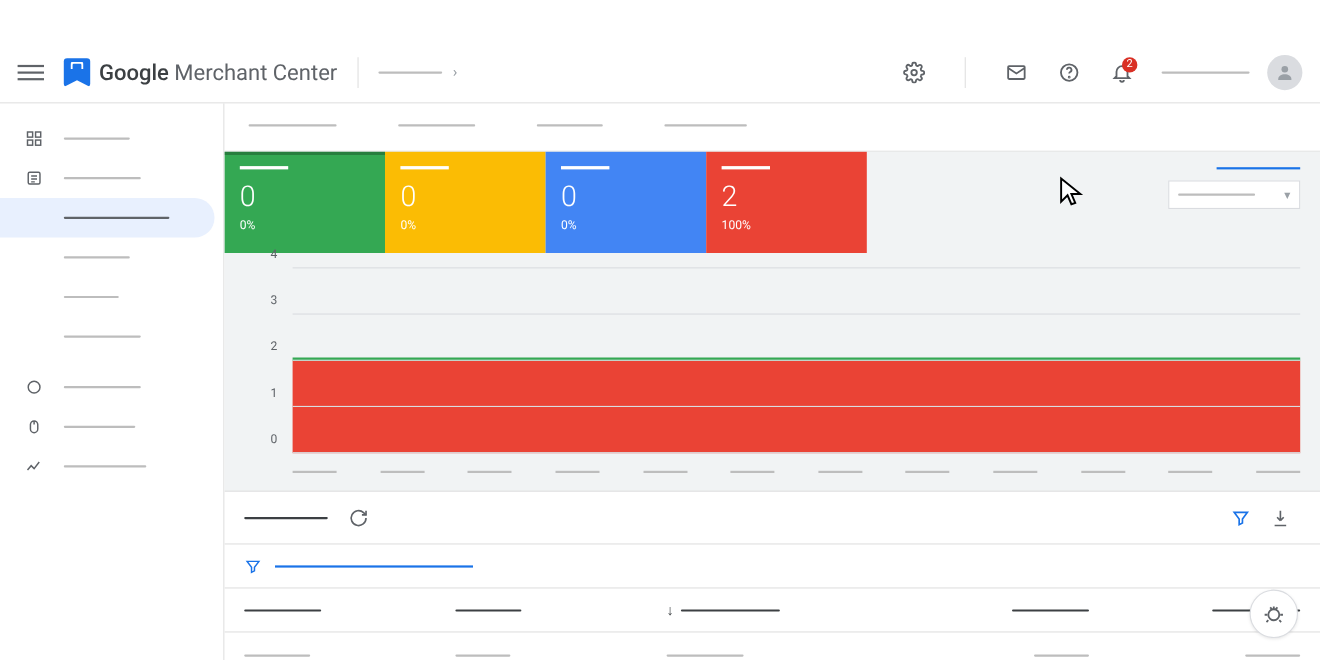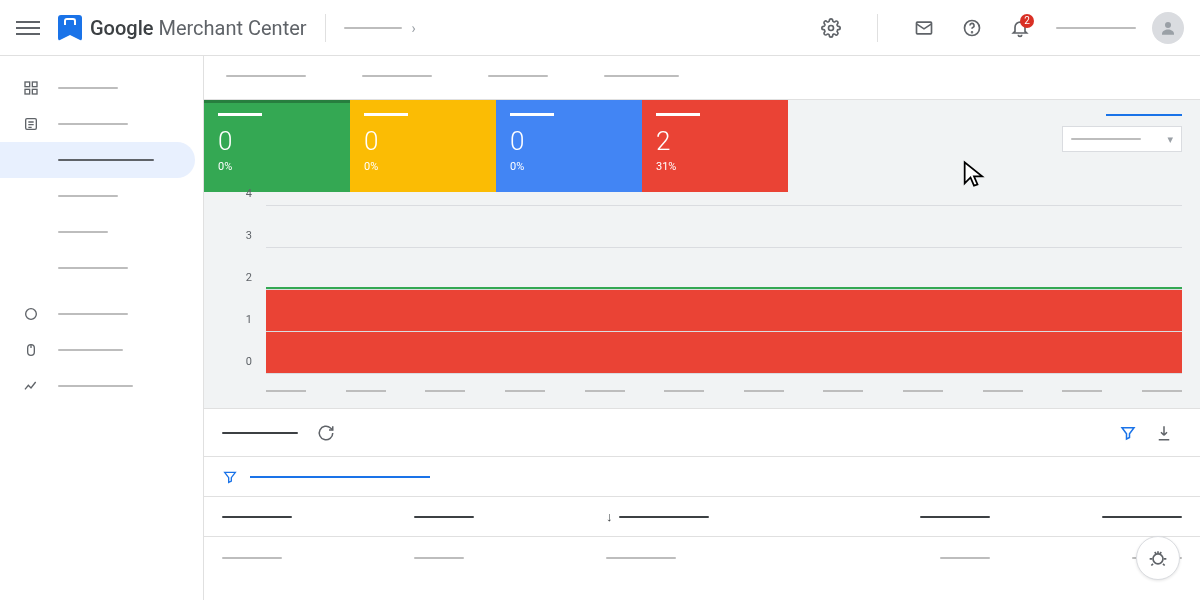--- a/index.html
+++ b/index.html
@@ -1,19 +1,19 @@
 <!DOCTYPE html>
 <html><head>
 <meta charset="utf-8">
 <style>
 * { margin: 0; padding: 0; box-sizing: border-box; font-family: 'Google Sans', Roboto, Arial, sans-serif; }
 body { width: 1200px; height: 600px; overflow: hidden; background: #fff; color: #3c4043; }
 
 
-.header { height: 56px; display: flex; align-items: center; padding: 0 16px; border-bottom: 1px solid #e0e0e0; }
+.header { height: 56px; display: flex; align-items: center; padding: 0 16px; border-bottom: 1px solid #e0e0e0; margin-top: 38px; }
 .hamburger { width: 24px; height: 24px; cursor: pointer; display: flex; flex-direction: column; justify-content: center; gap: 4px; margin-right: 18px; }
 .hamburger span { height: 2px; background: #5f6368; }
 .logo-tag { width: 24px; height: 26px; background: #1a73e8; border-radius: 3px 3px 3px 3px; position: relative; margin-right: 8px; }
 .logo-tag::before { content: ""; position: absolute; top: 3px; left: 50%; transform: translateX(-50%); width: 8px; height: 5px; border: 2px solid #fff; border-bottom: none; border-radius: 3px 3px 0 0; }
 .logo-tag::after { content: ""; position: absolute; bottom: 0; left: 0; width: 0; height: 0; border-left: 12px solid transparent; border-right: 12px solid transparent; border-bottom: 6px solid #fff; }
 .logo-text { font-size: 20px; color: #5f6368; }
 .logo-text b { font-weight: 500; color: #3c4043; }
 .vdiv { width: 1px; height: 28px; background: #e0e0e0; margin: 0 18px; }
 .crumb { display: flex; align-items: center; gap: 10px; }
 .ph-line { height: 2px; background: #bdbdbd; border-radius: 1px; }
@@ -234,21 +234,21 @@
           <div class="pct">0%</div>
         </div>
         <div class="card blue">
           <div class="label"></div>
           <div class="value">0</div>
           <div class="pct">0%</div>
         </div>
         <div class="card red">
           <div class="label"></div>
           <div class="value">2</div>
-          <div class="pct">31%</div>
+          <div class="pct">100%</div>
         </div>
         <div class="cardspacer">
           <div class="dropdown-wrap">
             <div class="dropdown-underline"></div>
             <div class="dropdown">
               <div class="ph-line" style="width:70px;height:2px"></div>
               <span>▾</span>
             </div>
           </div>
         </div>

